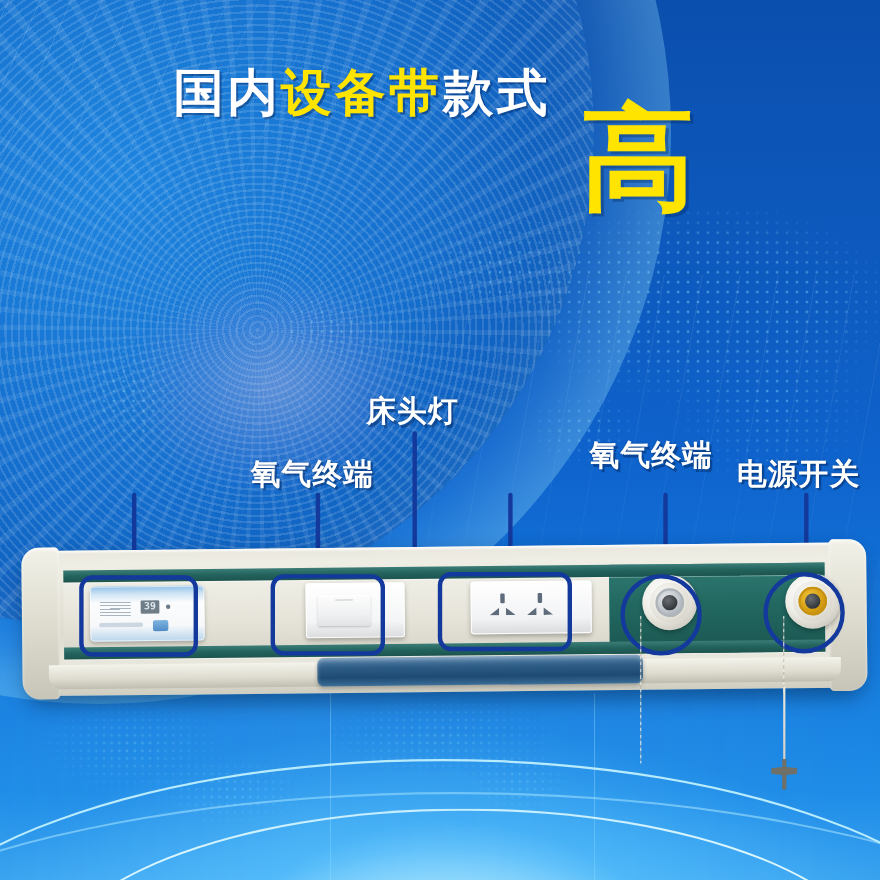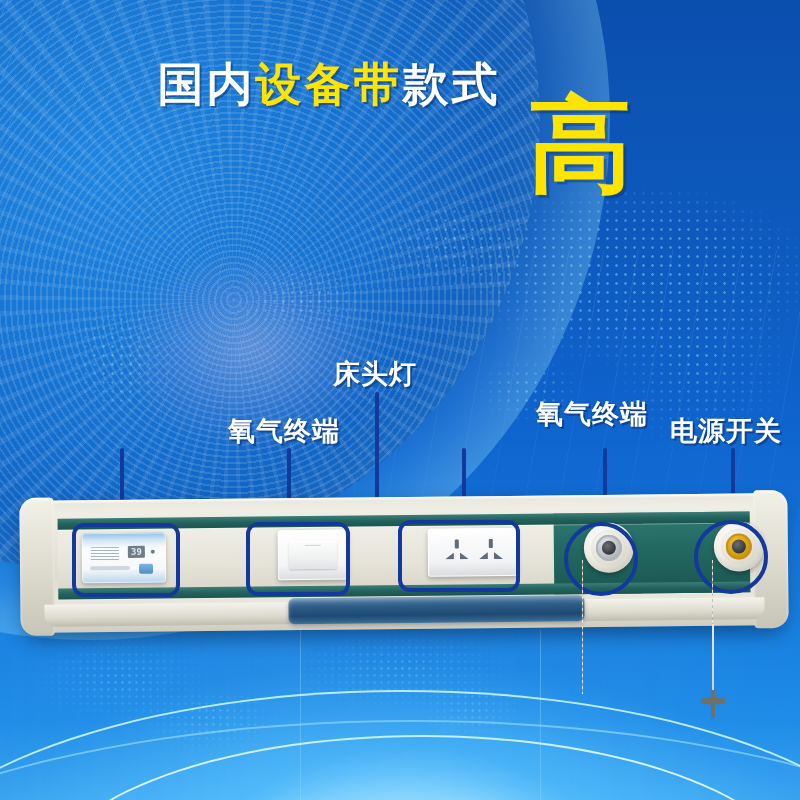--- a/index.html
+++ b/index.html
@@ -188,21 +188,21 @@
     position:absolute;left:20px;right:20px;top:104px;height:22px;border-radius:0 0 12px 12px;
     background:linear-gradient(180deg,#f4f3ec,#dddbce 60%,#bfbdb0);
   }
   .rail-dark{
     position:absolute;left:264px;width:296px;top:100px;height:26px;border-radius:6px;
     background:linear-gradient(180deg,#5d87ad,#2d5c86 35%,#1d4a72 70%,#3a6d98);
     box-shadow:inset 0 2px 4px rgba(255,255,255,.35), 0 2px 4px rgba(0,0,0,.25);
   }
 
   
-  .dev{position:absolute;}
+  .dev{position:absolute;padding-left:20px;}
   .intercom{
     left:58px;top:33px;width:84px;height:50px;border-radius:4px;
     background:linear-gradient(180deg,#8fc0e8 0%,#cfe4f4 14%,#fbfcfd 30%,#f6f8fa 72%,#b9d5ec 100%);
     box-shadow:0 2px 4px rgba(0,0,0,.25), inset 0 0 0 1px rgba(255,255,255,.6);
   }
   .ic-grille{position:absolute;left:9px;top:14px;width:28px;height:13px;
     background:repeating-linear-gradient(0deg,#9aa7b4 0 1px,rgba(0,0,0,0) 1px 3px);opacity:.85;}
   .ic-disp{position:absolute;left:46px;top:13px;width:17px;height:12px;border-radius:1px;
     background:#6f7d89;color:#dfe8ef;font-size:9px;font-weight:bold;line-height:12px;text-align:center;
     font-family:"DejaVu Sans Mono","Liberation Mono",monospace;}

